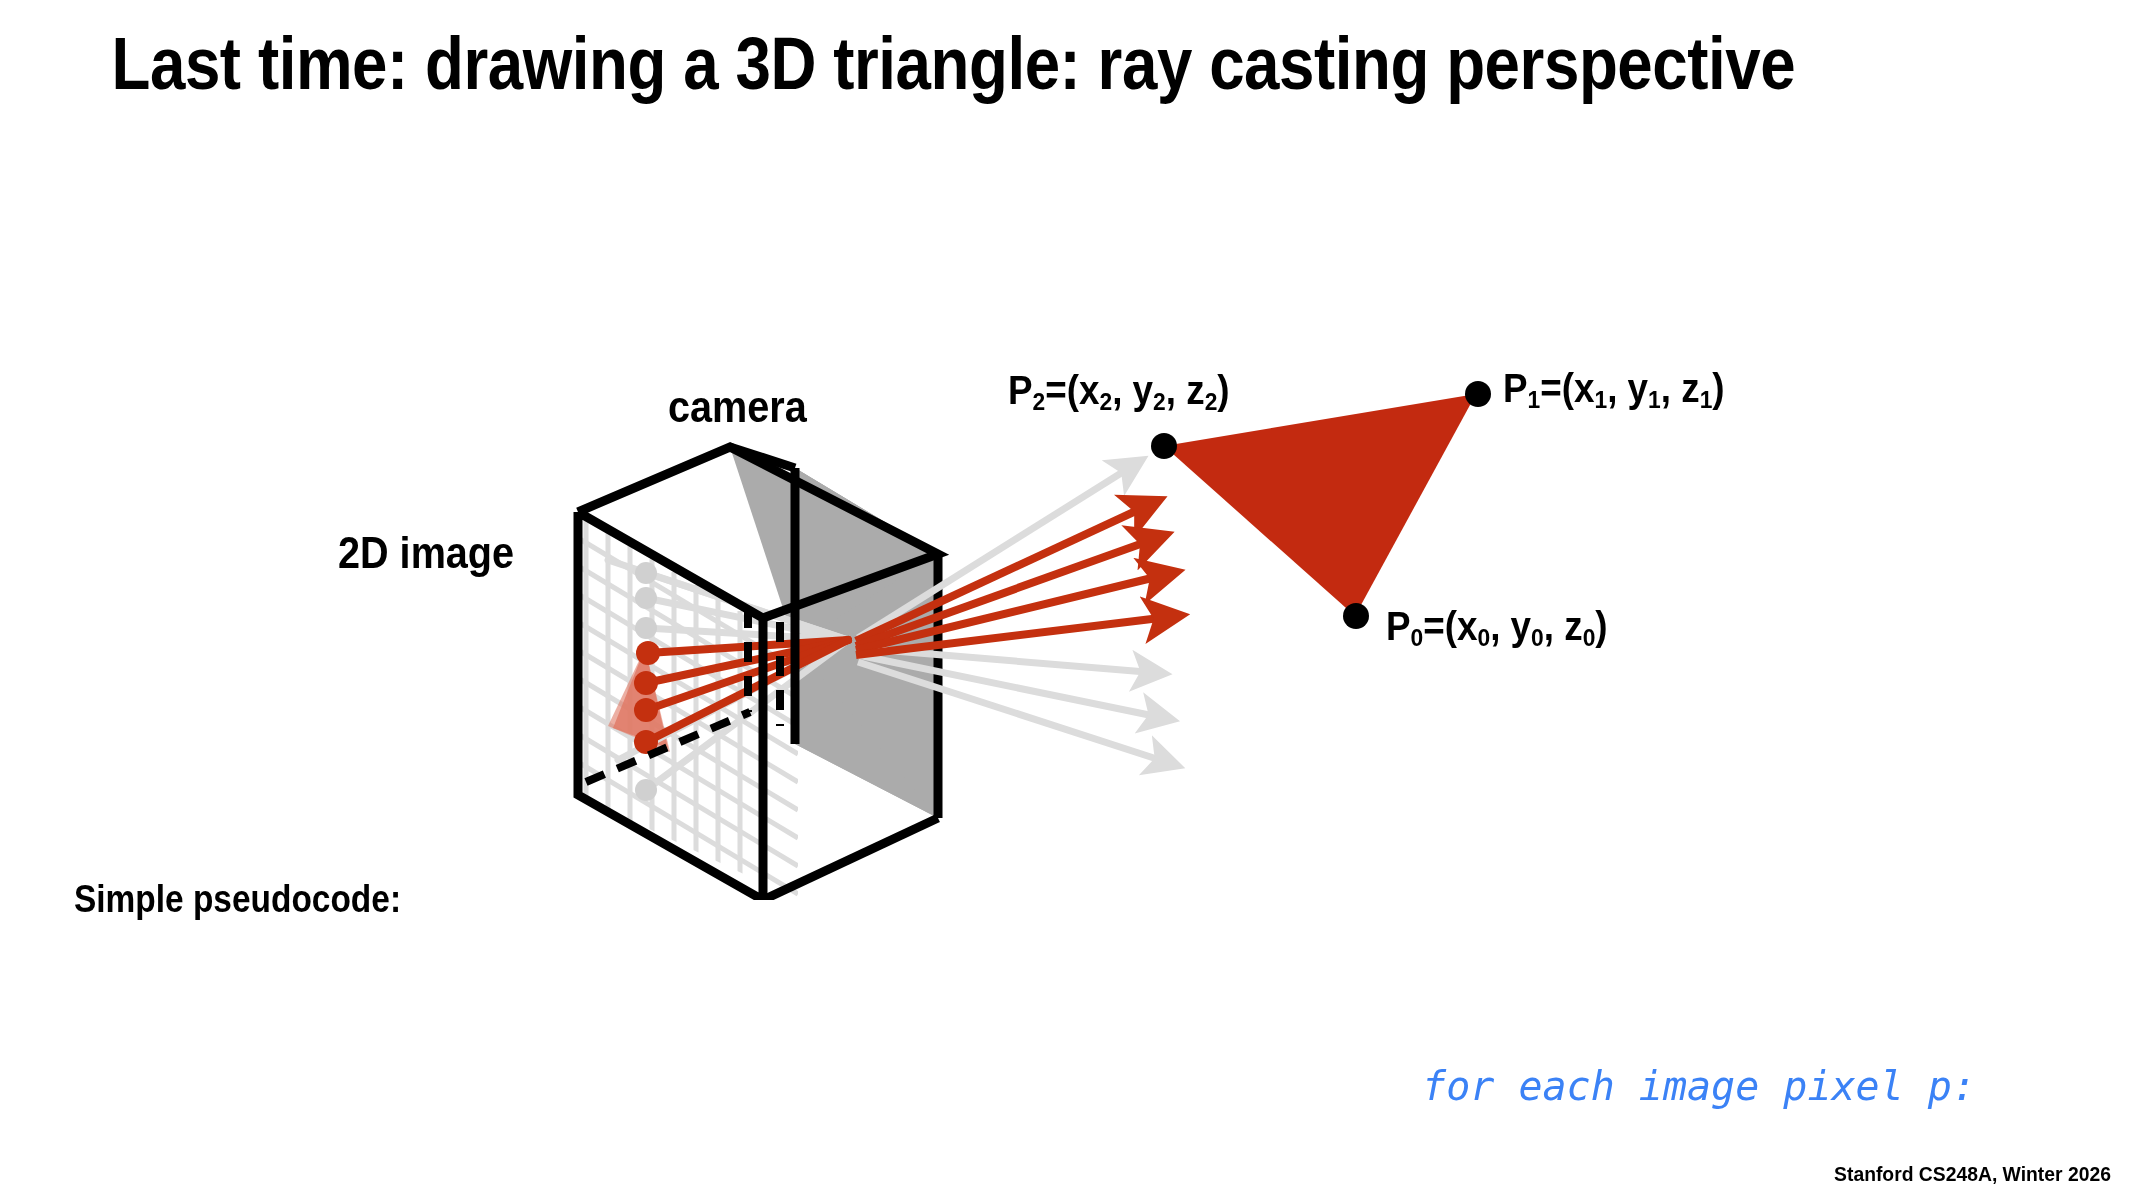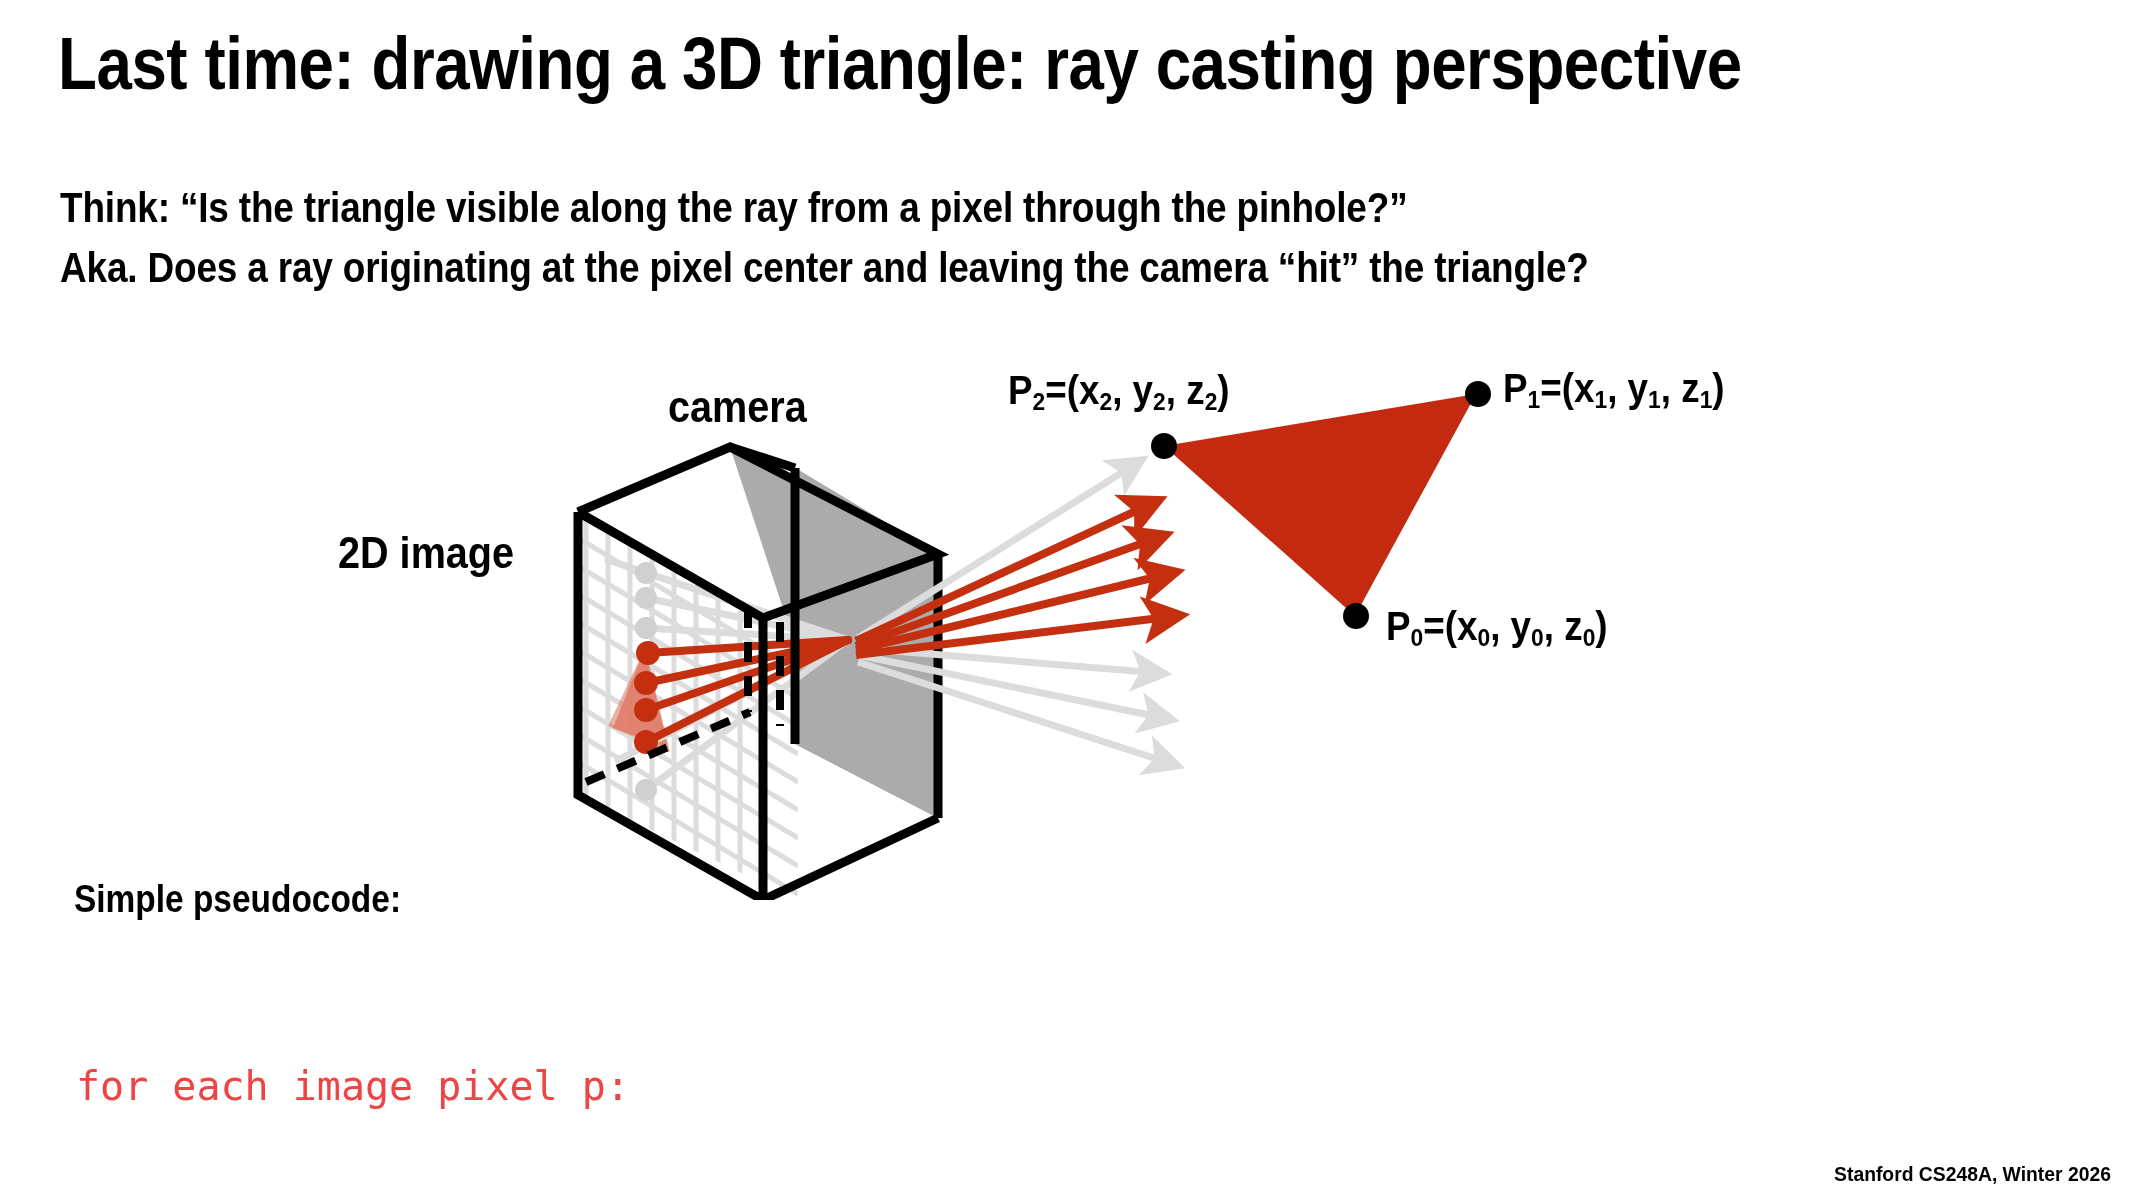--- a/index.html
+++ b/index.html
@@ -7,20 +7,21 @@
     padding: 0;
     background: #ffffff;
   }
   #slide {
     position: relative;
     width: 2133px;
     height: 1200px;
     background: #ffffff;
     overflow: hidden;
     font-family: "Liberation Sans", sans-serif;
+    text-align: right;
   }
 
   
   #title {
     position: absolute;
     left: 58px;
     top: 24px;
     width: 2020px;
     font-size: 74px;
     font-weight: 700;
@@ -143,24 +144,20 @@
     transform-origin: right bottom;
   }
 </style>
 </head>
 <body>
 
 <div id="slide">
 
   <div id="title">Last time: drawing a 3D triangle: ray casting perspective</div>
 
-  <div id="subtitle">
-    <div class="sub-line">Think: “Is the triangle visible along the ray from a pixel through the pinhole?”</div>
-    <div class="sub-line">Aka. Does a ray originating at the pixel center and leaving the camera “hit” the triangle?</div>
-  </div>
 
   <div id="diagram">
     <svg id="diagram-svg" width="2133" height="900" viewBox="0 0 2133 900">
 
       <defs>
         <marker id="arrowRed" markerWidth="9" markerHeight="9" refX="2.2" refY="3" orient="auto" markerUnits="strokeWidth">
           <path d="M0,0 L6,3 L0,6 L1.4,3 Z" fill="#C4300F"></path>
         </marker>
         <marker id="arrowGray" markerWidth="9" markerHeight="9" refX="2.2" refY="3" orient="auto" markerUnits="strokeWidth">
           <path d="M0,0 L6,3 L0,6 L1.4,3 Z" fill="#DCDCDC"></path>
@@ -294,21 +291,21 @@
       <span><span>P</span><sub>1</sub><span>=(x</span><sub>1</sub><span>, y</span><sub>1</sub><span>, z</span><sub>1</sub><span>)</span></span>
     </div>
     <div class="pt-label" id="label-p0">
       <span><span>P</span><sub>0</sub><span>=(x</span><sub>0</sub><span>, y</span><sub>0</sub><span>, z</span><sub>0</sub><span>)</span></span>
     </div>
   </div>
 
   <div id="pseudo-heading">Simple pseudocode:</div>
 
   <div id="code-block">
-    <span class="code-line" style="color: #ef4444;">for each image pixel p:</span>
+    <span class="code-line" style="color: #3b82f6; font-style: italic;">for each image pixel p:</span>
     
     
     
   </div>
 
   <div id="footer">Stanford CS248A, Winter 2026</div>
 
 </div>
 
 </body></html>

